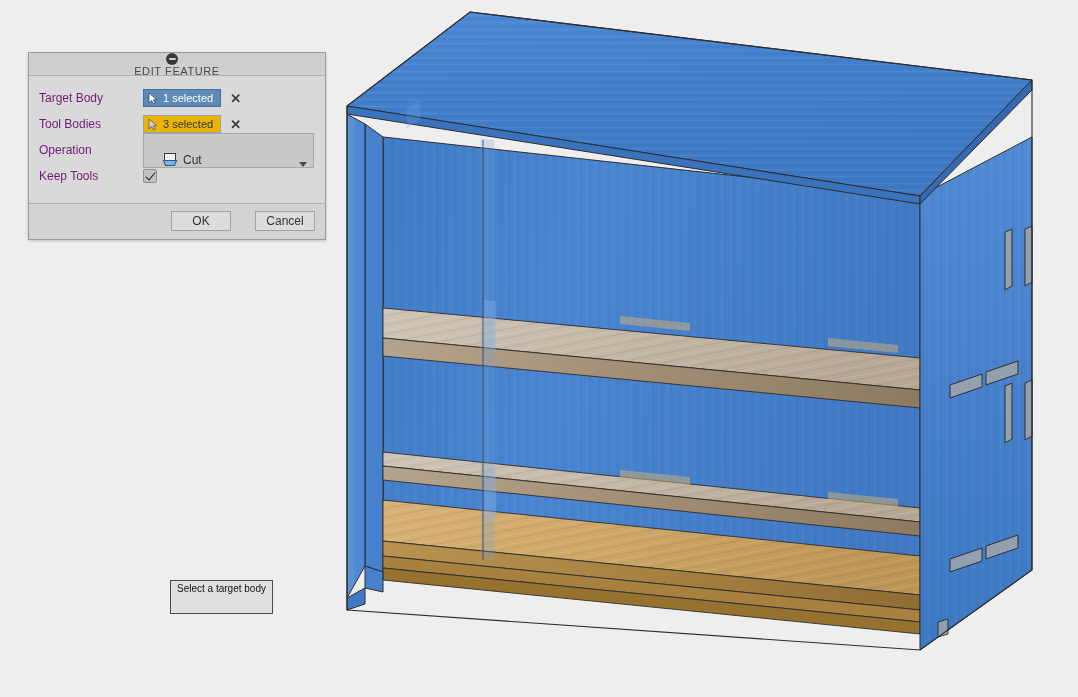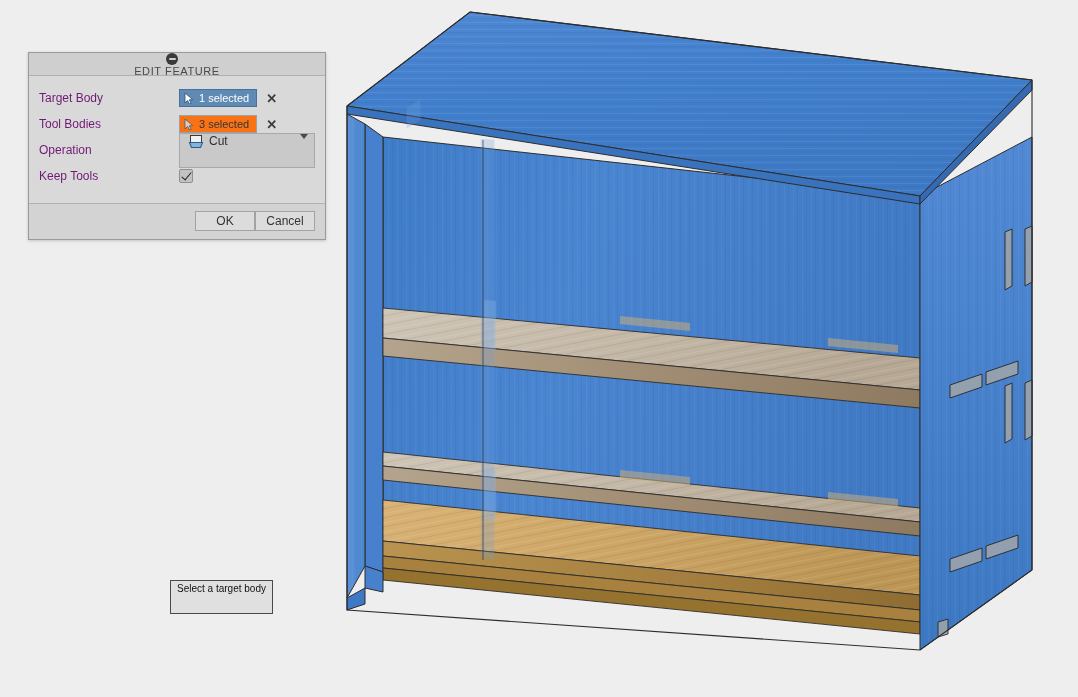--- a/index.html
+++ b/index.html
@@ -86,42 +86,41 @@
     flex: 0 0 104px;
     font-size: 12px;
     color: #701a75;
     white-space: nowrap;
   }
   .row-control {
     flex: 1 1 auto;
     display: flex;
     align-items: center;
     min-width: 0;
-    margin-left: 36px;
   }
 
   
   .select-chip {
     height: 18px;
     min-width: 78px;
     display: inline-flex;
     align-items: center;
     padding: 0 7px 0 4px;
     border: 1px solid #9a9a9a;
     font-size: 11px;
     box-sizing: border-box;
     white-space: nowrap;
   }
   .select-chip.active {
     background: #5e8ab4;
     border-color: #47709a;
     color: #ffffff;
   }
   .select-chip.idle {
-    background: #f97316;
+    background: #eab308;
     border-color: #a0a0a0;
     color: #343434;
   }
   .cursor-icon {
     width: 11px; height: 13px;
     flex: 0 0 auto;
     margin-right: 4px;
     display: inline-block;
   }
   .clear-x {
@@ -134,22 +133,22 @@
     user-select: none;
   }
 
   
   .dropdown {
     height: 35px;
     width: 171px;
     background: #c9c9c9;
     border: 1px solid #a8a8a8;
     display: flex;
-    align-items: flex-start;
-    padding: 0 4px 0 8px;
+    align-items: flex-end;
+    padding: 0 4px 0 18px;
     box-sizing: border-box;
   }
   .cut-icon { width: 16px; height: 15px; flex: 0 0 auto; margin-right: 5px; }
   .dropdown-text {
     flex: 1 1 auto;
     font-size: 12px;
     color: #2f2f2f;
     white-space: nowrap;
     overflow: hidden;
   }
@@ -184,21 +183,21 @@
     transform: rotate(40deg);
   }
 
   
   .dialog-footer {
     border-top: 1px solid #b2b2b2;
     background: #d3d3d3;
     padding: 7px 10px 8px 10px;
     display: flex;
     justify-content: flex-end;
-    gap: 0;
+    gap: 24px;
   }
   .dlg-button {
     min-width: 60px;
     height: 20px;
     background: #dcdcdc;
     border: 1px solid #a3a3a3;
     font-size: 12px;
     color: #333333;
     display: inline-flex;
     align-items: center;

